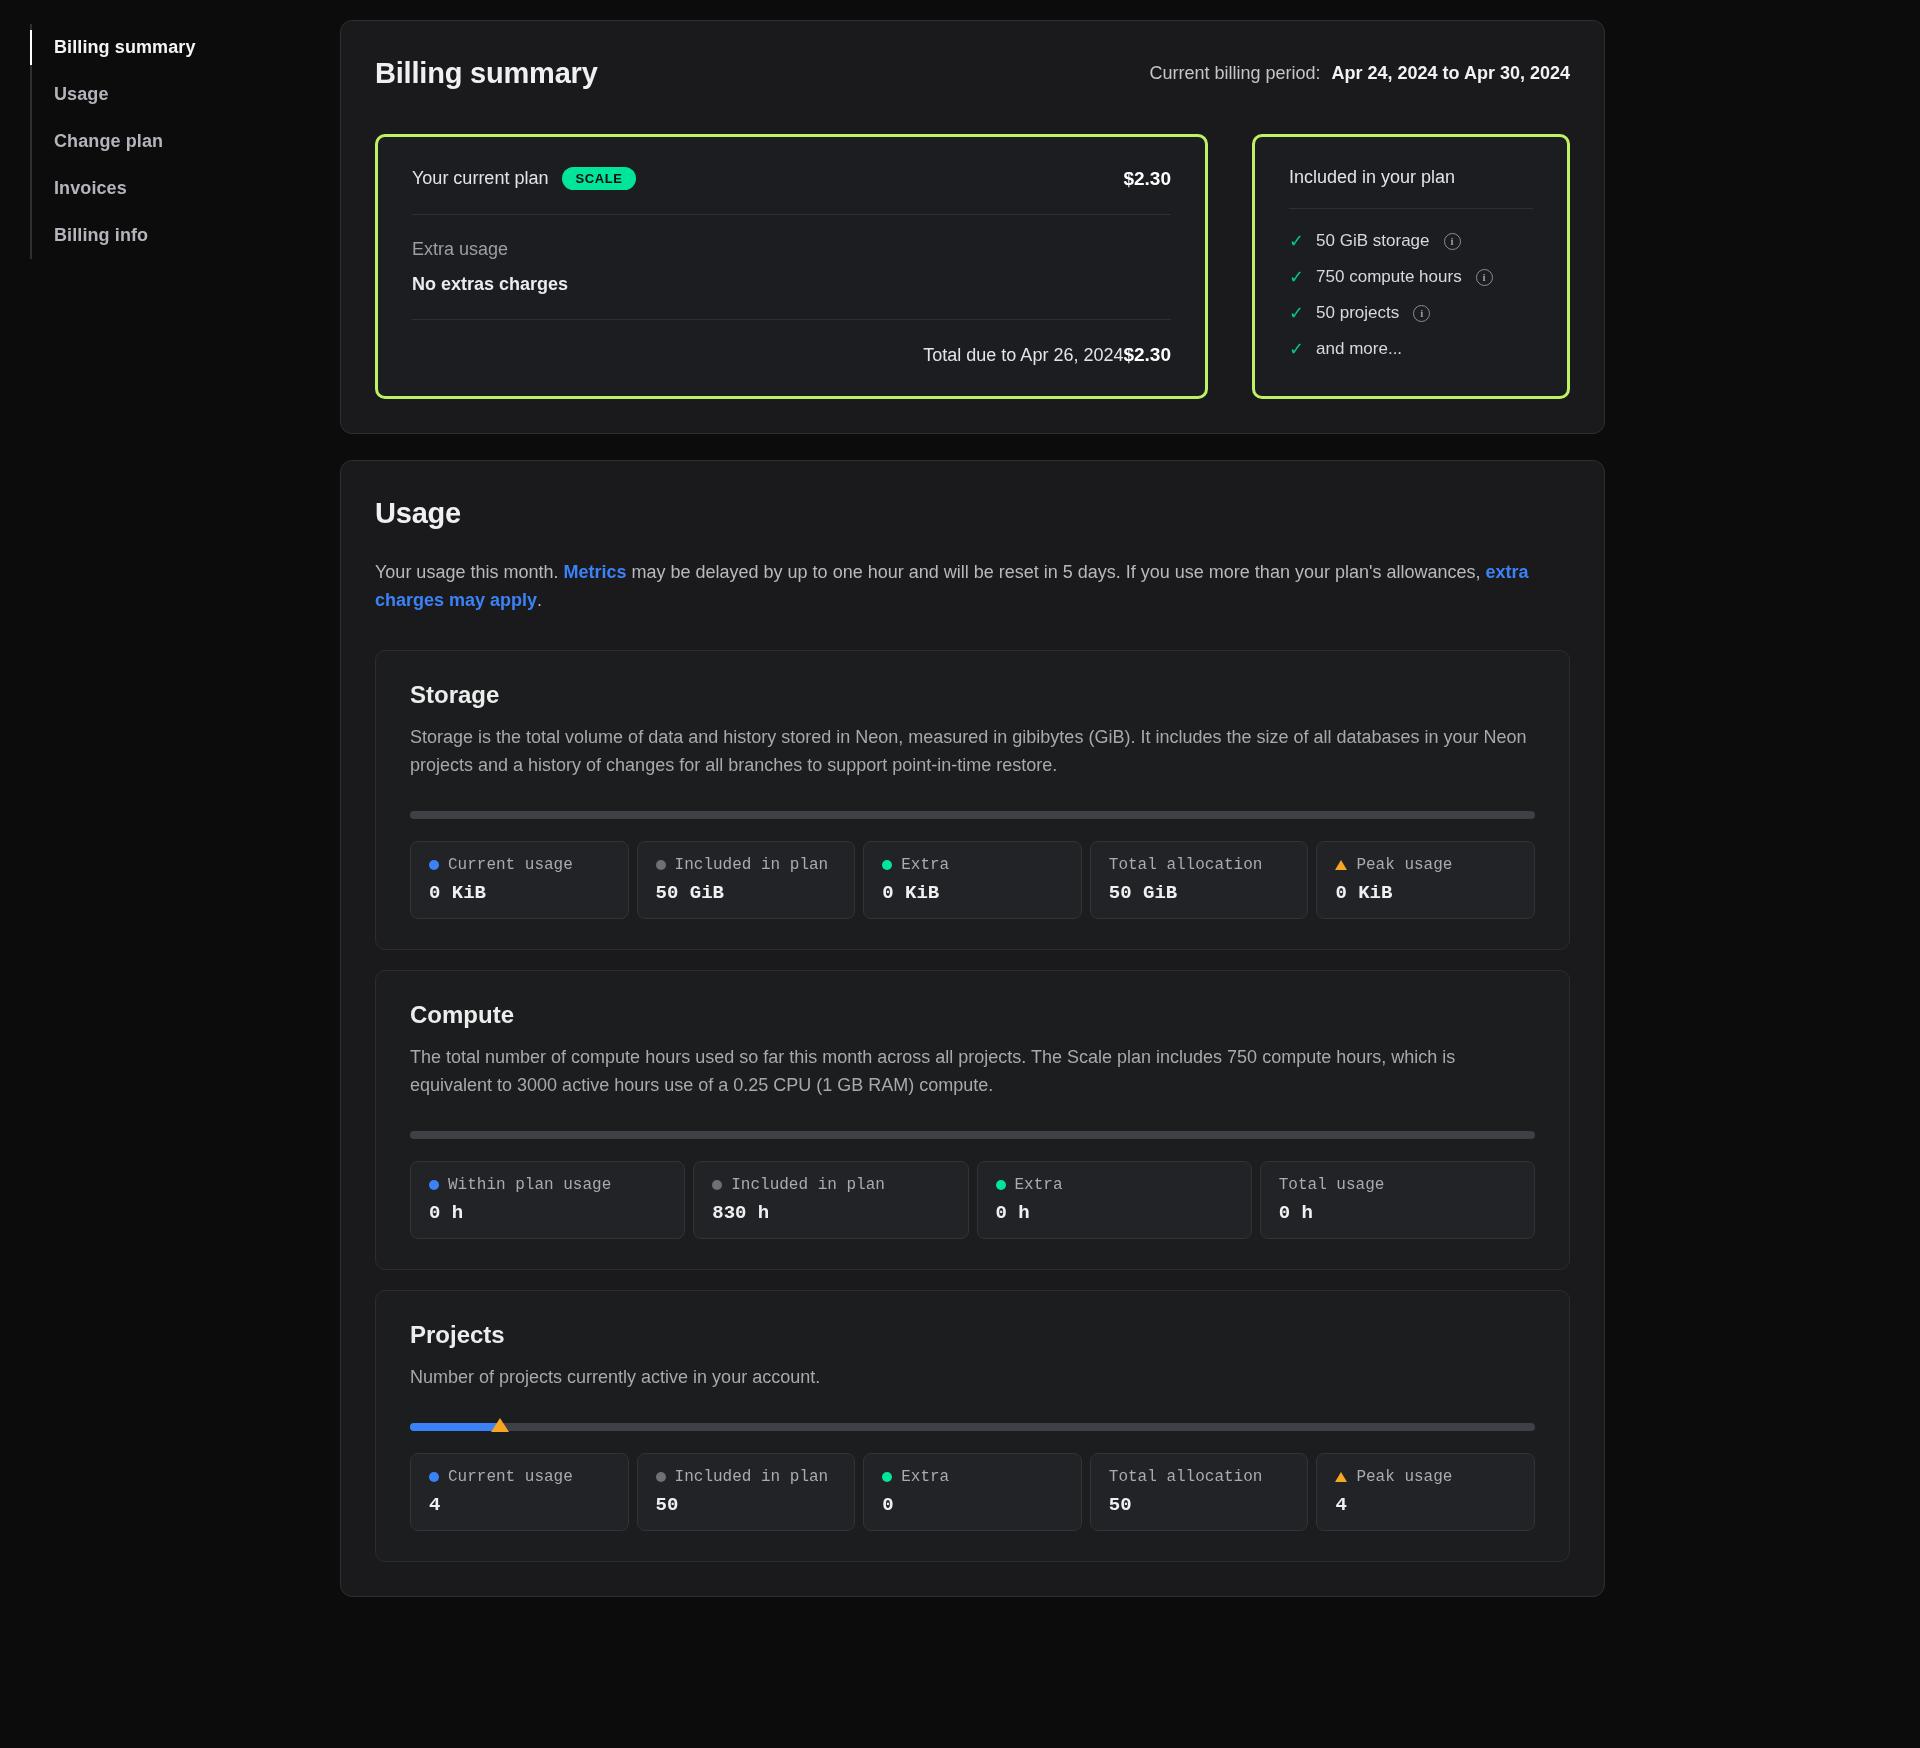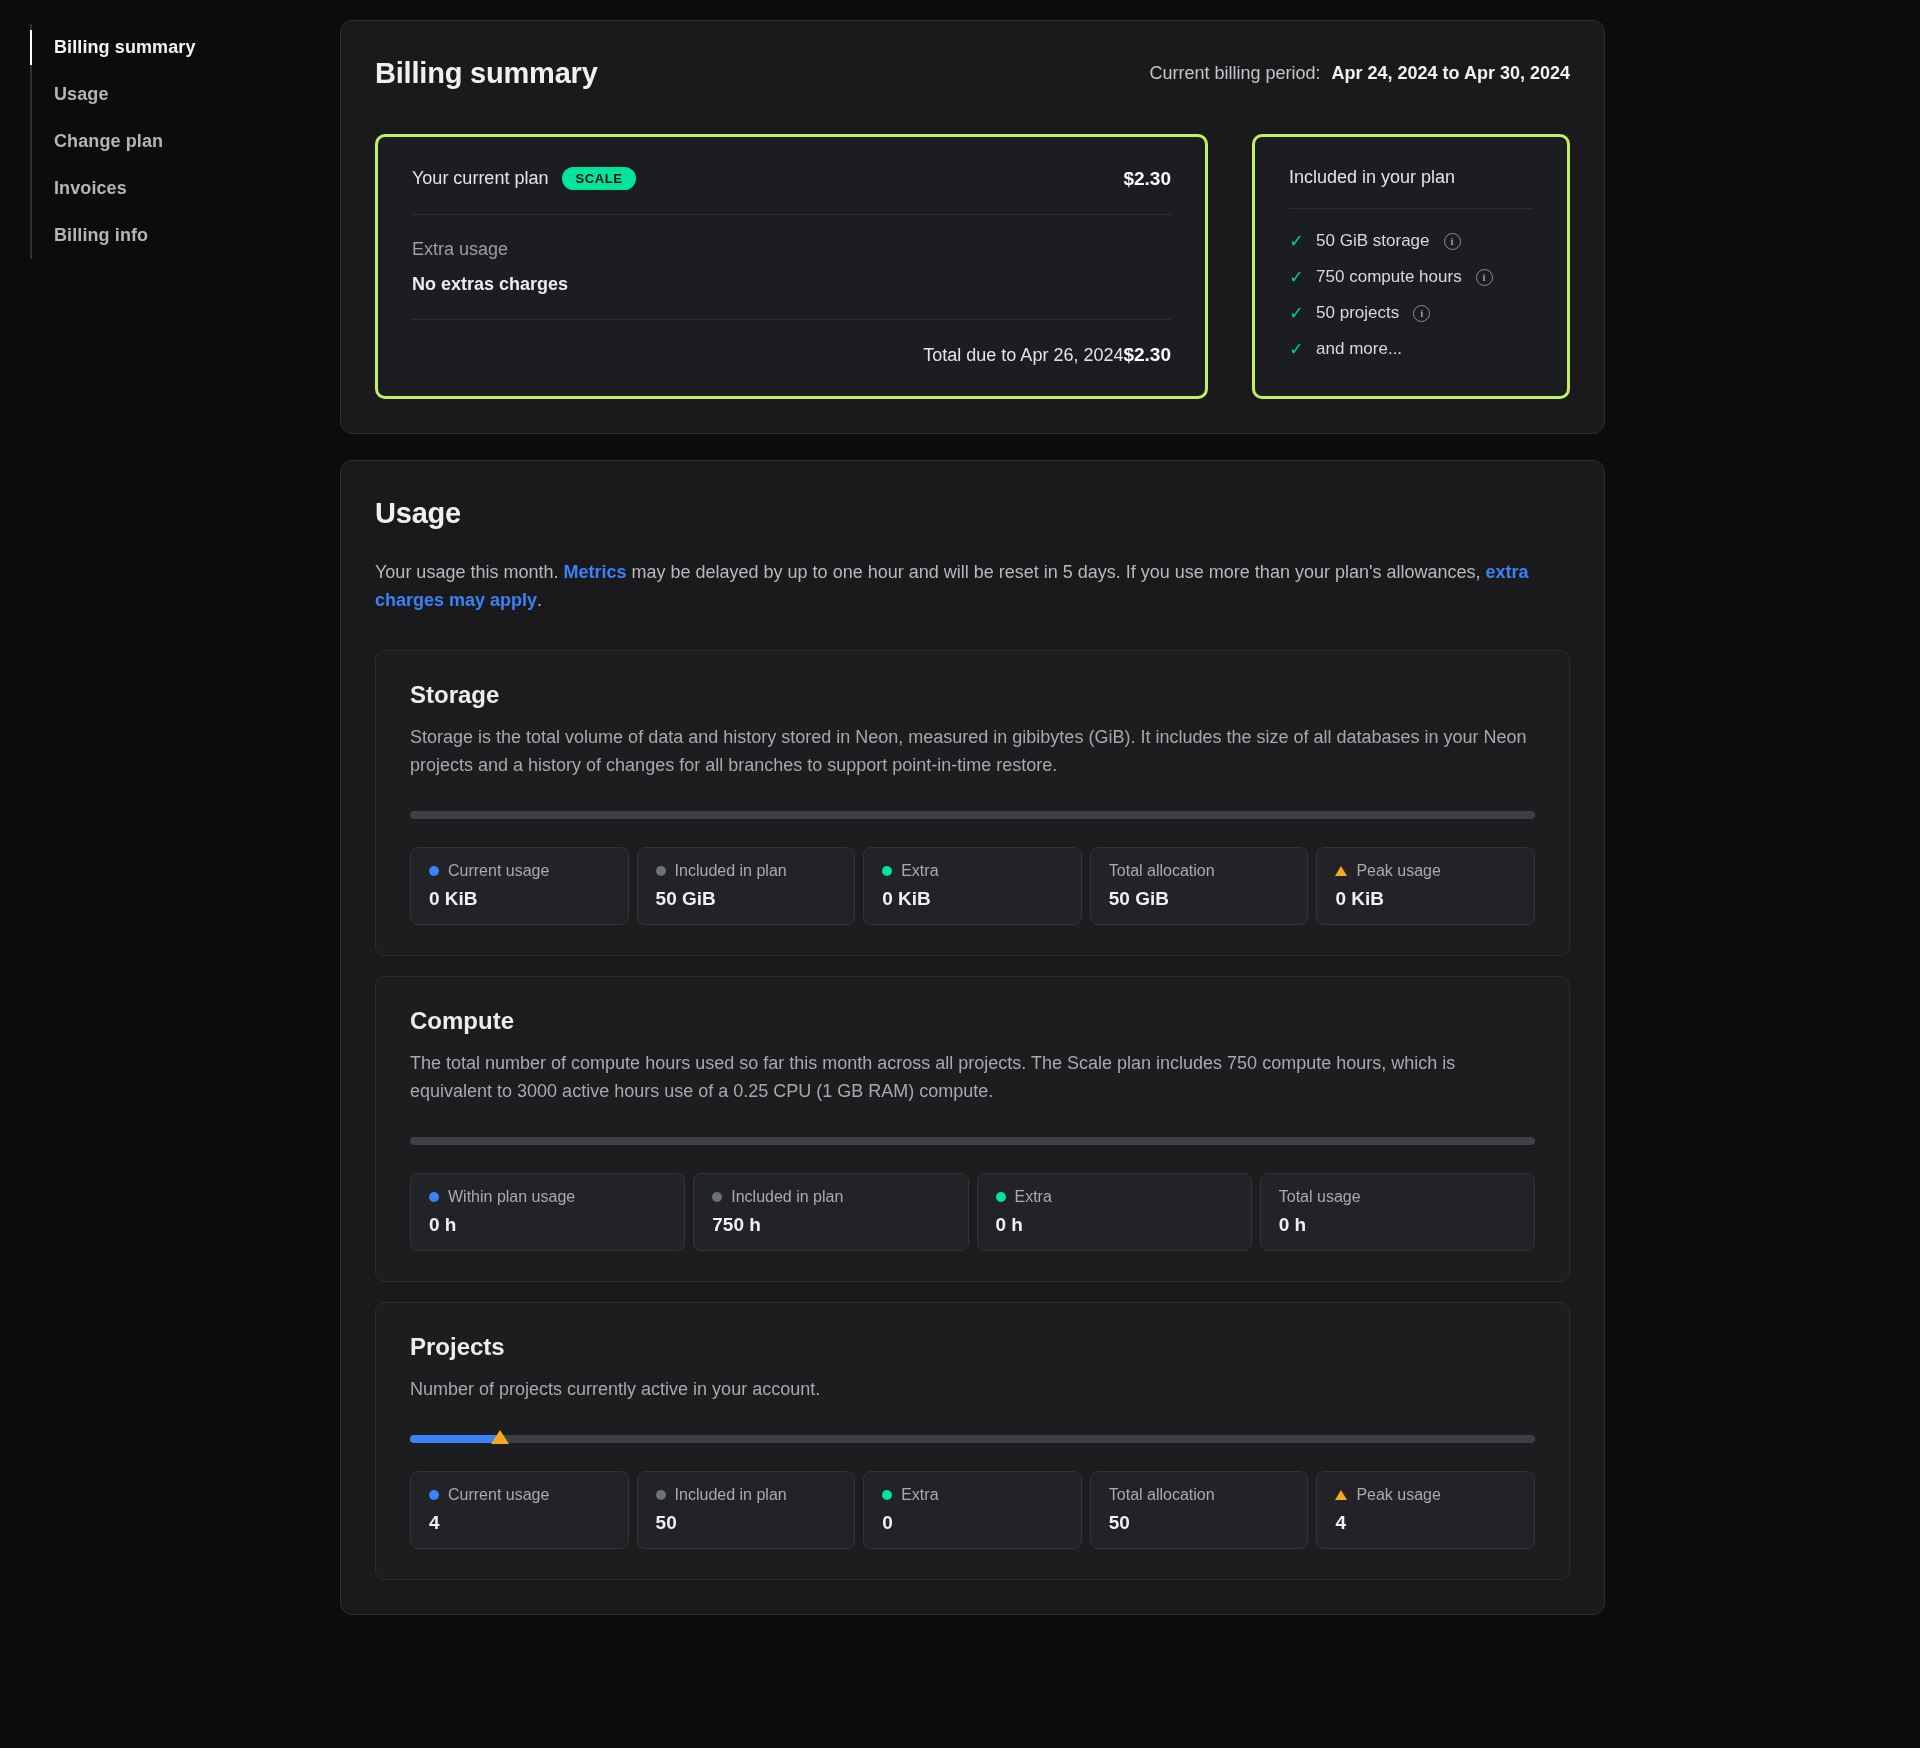--- a/index.html
+++ b/index.html
@@ -93,21 +93,21 @@
     position:absolute; left:0; top:0; bottom:0; border-radius:4px;
     background:#3b82f6;
   }
   .peak-marker {
     position:absolute; right:0; bottom:-1px; transform:translateX(50%);
     width:0; height:0;
     border-left:9px solid transparent; border-right:9px solid transparent;
     border-bottom:14px solid #f5a623;
   }
 
-  .stats { display:flex; gap:8px; margin-top:28px; }
+  .stats { display:flex; gap:8px; margin-top:22px;font-family:Liberation Mono, monospace; }
   .stat {
     flex:1; background:#222326; border:1px solid #323437; border-radius:8px;
     padding:14px 18px;
   }
   .stat-label { display:flex; align-items:center; gap:9px; font-size:16px; color:#a8abb0; }
   .stat-value { margin-top:8px; font-size:19px; font-weight:700; color:#eff0f1; }
   .dot { width:10px; height:10px; border-radius:50%; flex:0 0 10px; }
   .dot.blue { background:#3b82f6; }
   .dot.gray { background:#6c7077; }
   .dot.green { background:#00e599; }
@@ -250,21 +250,21 @@
                 <span class="dot blue"></span>
                 <span>Within plan usage</span>
               </div>
             <div class="stat-value">0 h</div>
           </div>
           <div class="stat">
             <div class="stat-label">
                 <span class="dot gray"></span>
                 <span>Included in plan</span>
               </div>
-            <div class="stat-value">750 h</div>
+            <div class="stat-value">830 h</div>
           </div>
           <div class="stat">
             <div class="stat-label">
                 <span class="dot green"></span>
                 <span>Extra</span>
               </div>
             <div class="stat-value">0 h</div>
           </div>
           <div class="stat">
             <div class="stat-label">

